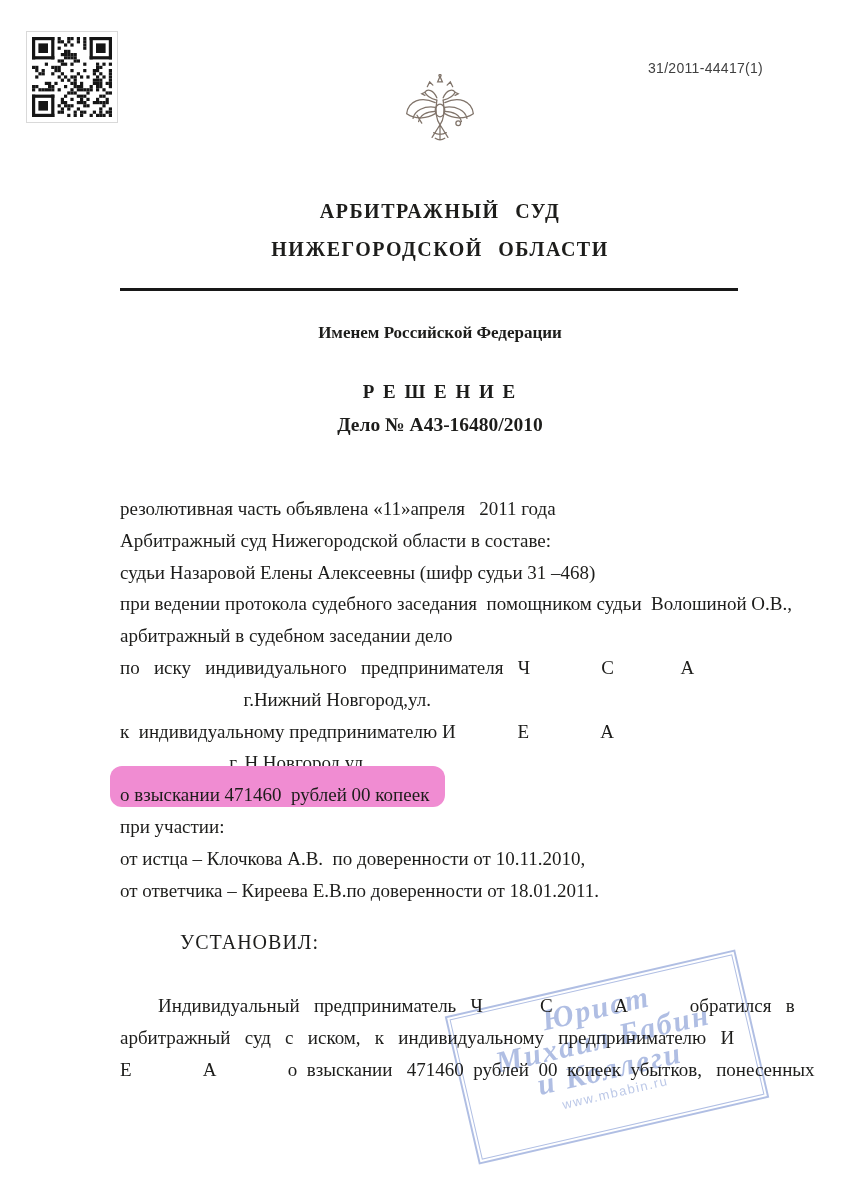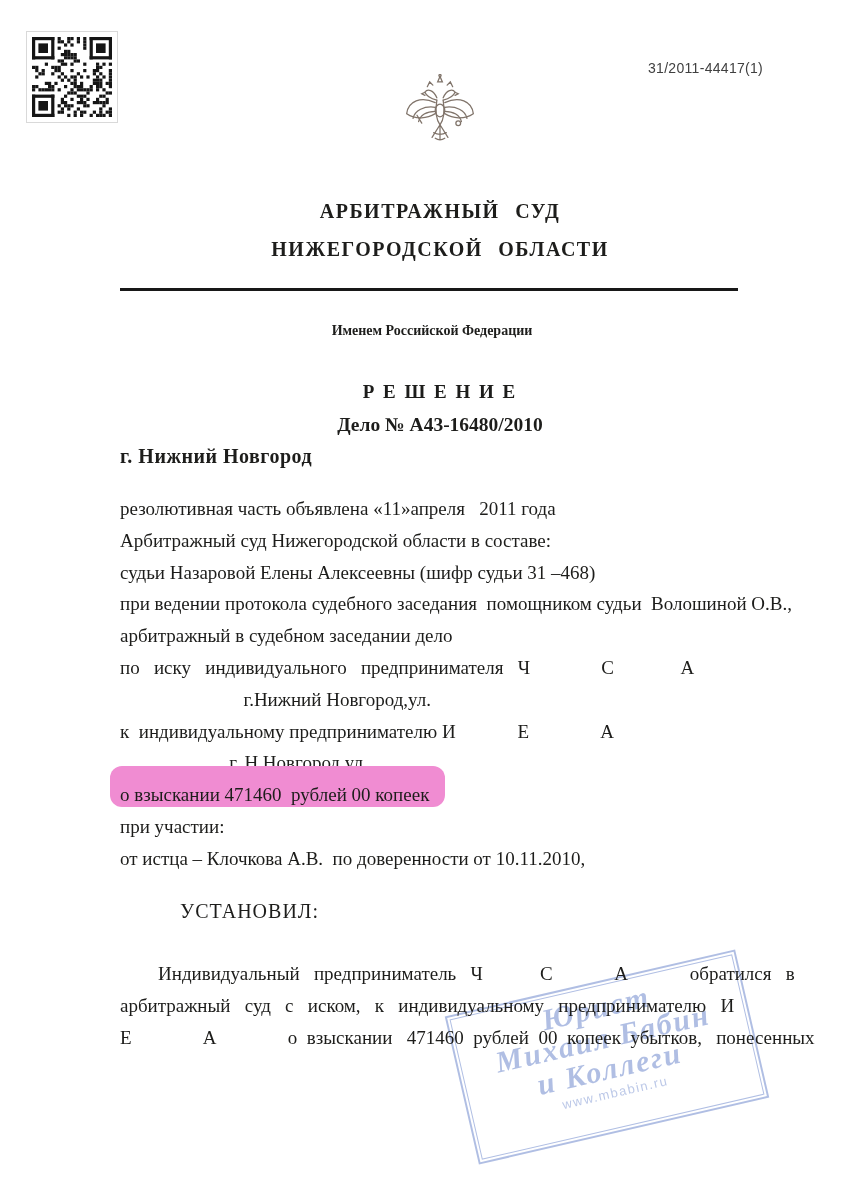--- a/index.html
+++ b/index.html
@@ -6,22 +6,22 @@
   .page{position:relative;width:848px;height:1200px;margin:0 auto;background:#ffffff;
         overflow:hidden;font-family:"Liberation Serif",serif;color:#1d1d1b;}
   .qr{position:absolute;left:26px;top:31px;width:92px;height:92px;background:#fff;
       border:1px solid #d9d9d9;box-sizing:border-box;padding:5px;}
   .docnum{position:absolute;left:648px;top:60px;font-family:"Liberation Sans",sans-serif;
       font-size:14px;color:#404040;letter-spacing:.3px;}
   .emblem{position:absolute;left:400px;top:74px;width:80px;height:92px;opacity:.88;}
   .court{position:absolute;left:130px;top:192px;width:620px;text-align:center;font-weight:bold;
       font-size:20px;letter-spacing:1.5px;word-spacing:9px;line-height:38px;}
   .rule{position:absolute;left:120px;top:288px;width:618px;height:3px;background:#181818;}
-  .in-name{position:absolute;left:122px;top:323px;width:620px;text-align:center;
-      font-weight:bold;font-size:14px;}
+  .in-name{position:absolute;left:130px;top:323px;width:620px;text-align:center;
+      font-weight:bold;font-size:17px;}
   .decision{position:absolute;left:130px;top:381px;width:620px;text-align:center;
       font-weight:bold;font-size:19px;letter-spacing:2px;}
   .case{position:absolute;left:130px;top:414px;width:620px;text-align:center;
       font-weight:bold;font-size:19.5px;}
   .city{position:absolute;left:120px;top:445px;font-weight:bold;font-size:20px;letter-spacing:.5px;}
   .body{position:absolute;left:120px;top:493px;width:660px;font-size:19px;line-height:31.8px;z-index:2;}
   .ln{white-space:pre;}
   .hl{background:var(--highlight,#f08cd2);border-radius:12px;padding:18px 16px 2px 10px;margin-left:-10px;}
   .ustanovil{margin-top:21px;padding-left:60px;font-size:20px;letter-spacing:1px;margin-bottom:31px;white-space:pre;}
   .stamp{position:absolute;left:458px;top:981px;width:298px;height:152px;transform:rotate(-13deg);
@@ -261,35 +261,35 @@
   <div class="court">
     <div>АРБИТРАЖНЫЙ СУД</div>
     <div>НИЖЕГОРОДСКОЙ ОБЛАСТИ</div>
   </div>
 
   <div class="rule"></div>
 
   <div class="in-name">Именем Российской Федерации</div>
   <div class="decision">Р Е Ш Е Н И Е</div>
   <div class="case">Дело № А43-16480/2010</div>
-  <div class="city">г. Нижний Новгород</div>
 
   <div class="body">
     <div class="ln">резолютивная часть объявлена «11»апреля   2011 года</div>
     <div class="ln">Арбитражный суд Нижегородской области в составе:</div>
     <div class="ln">судьи Назаровой Елены Алексеевны (шифр судьи 31 –468)</div>
     <div class="ln">при ведении протокола судебного заседания  помощником судьи  Волошиной О.В.,</div>
     <div class="ln">арбитражный в судебном заседании дело</div>
     <div class="ln">по   иску   индивидуального   предпринимателя   Ч               С              А</div>
     <div class="ln">                          г.Нижний Новгород,ул.</div>
     <div class="ln">к  индивидуальному предпринимателю И             Е               А</div>
     <div class="ln">                       г. Н.Новгород,ул.</div>
     <div class="ln"><span class="hl">о взыскании 471460  рублей 00 копеек</span></div>
     <div class="ln">при участии:</div>
     <div class="ln">от истца – Клочкова А.В.  по доверенности от 10.11.2010,</div>
+    <div class="ln">от ответчика – Киреева Е.В.по доверенности от 18.01.2011.</div>
     <div class="ustanovil">УСТАНОВИЛ:</div>
     <div class="ln">        Индивидуальный   предприниматель   Ч            С             А             обратился   в</div>
     <div class="ln">арбитражный   суд   с   иском,   к   индивидуальному   предпринимателю   И</div>
     <div class="ln">Е               А               о  взыскании   471460  рублей  00  копеек  убытков,   понесенных</div>
   </div>
 
   <div class="stamp">
     <div class="stamp-outer"></div>
     <div class="stamp-inner"></div>
     <div class="stamp-text">

